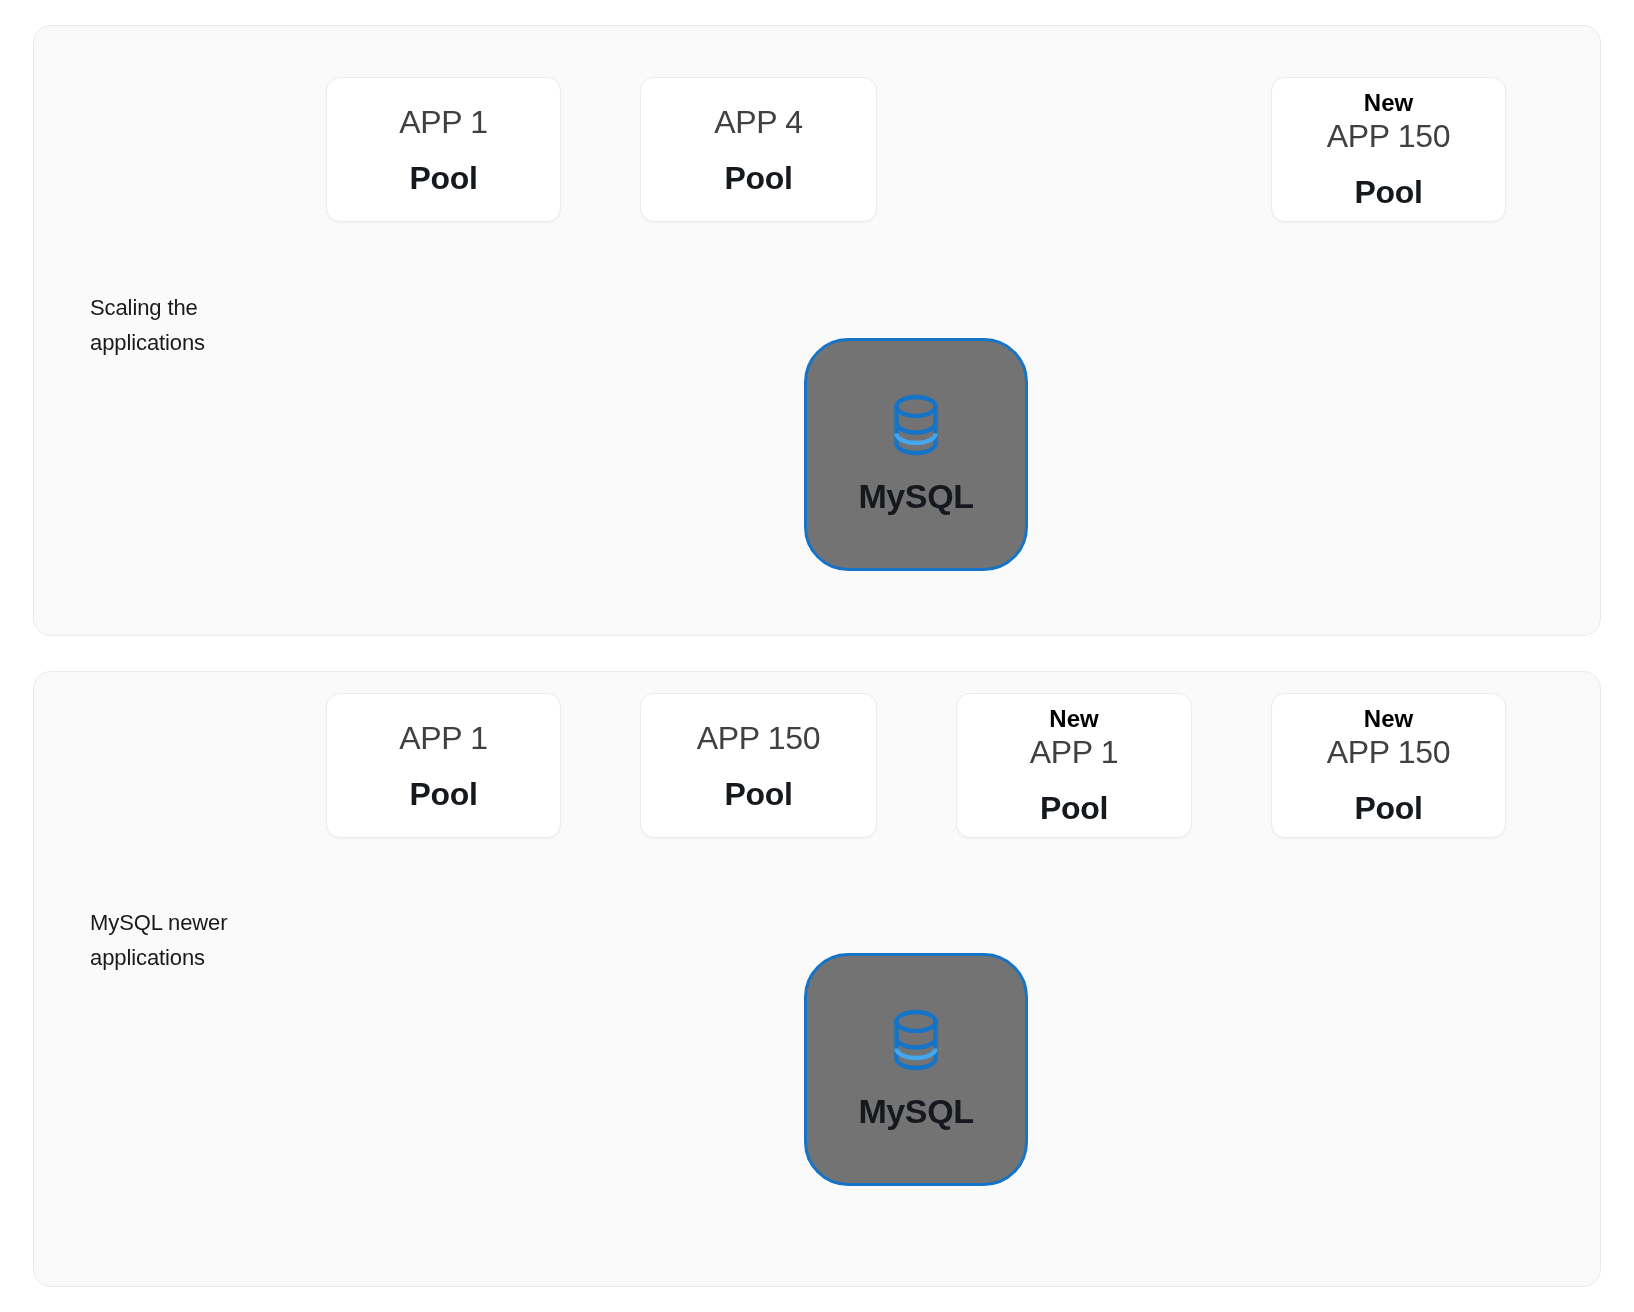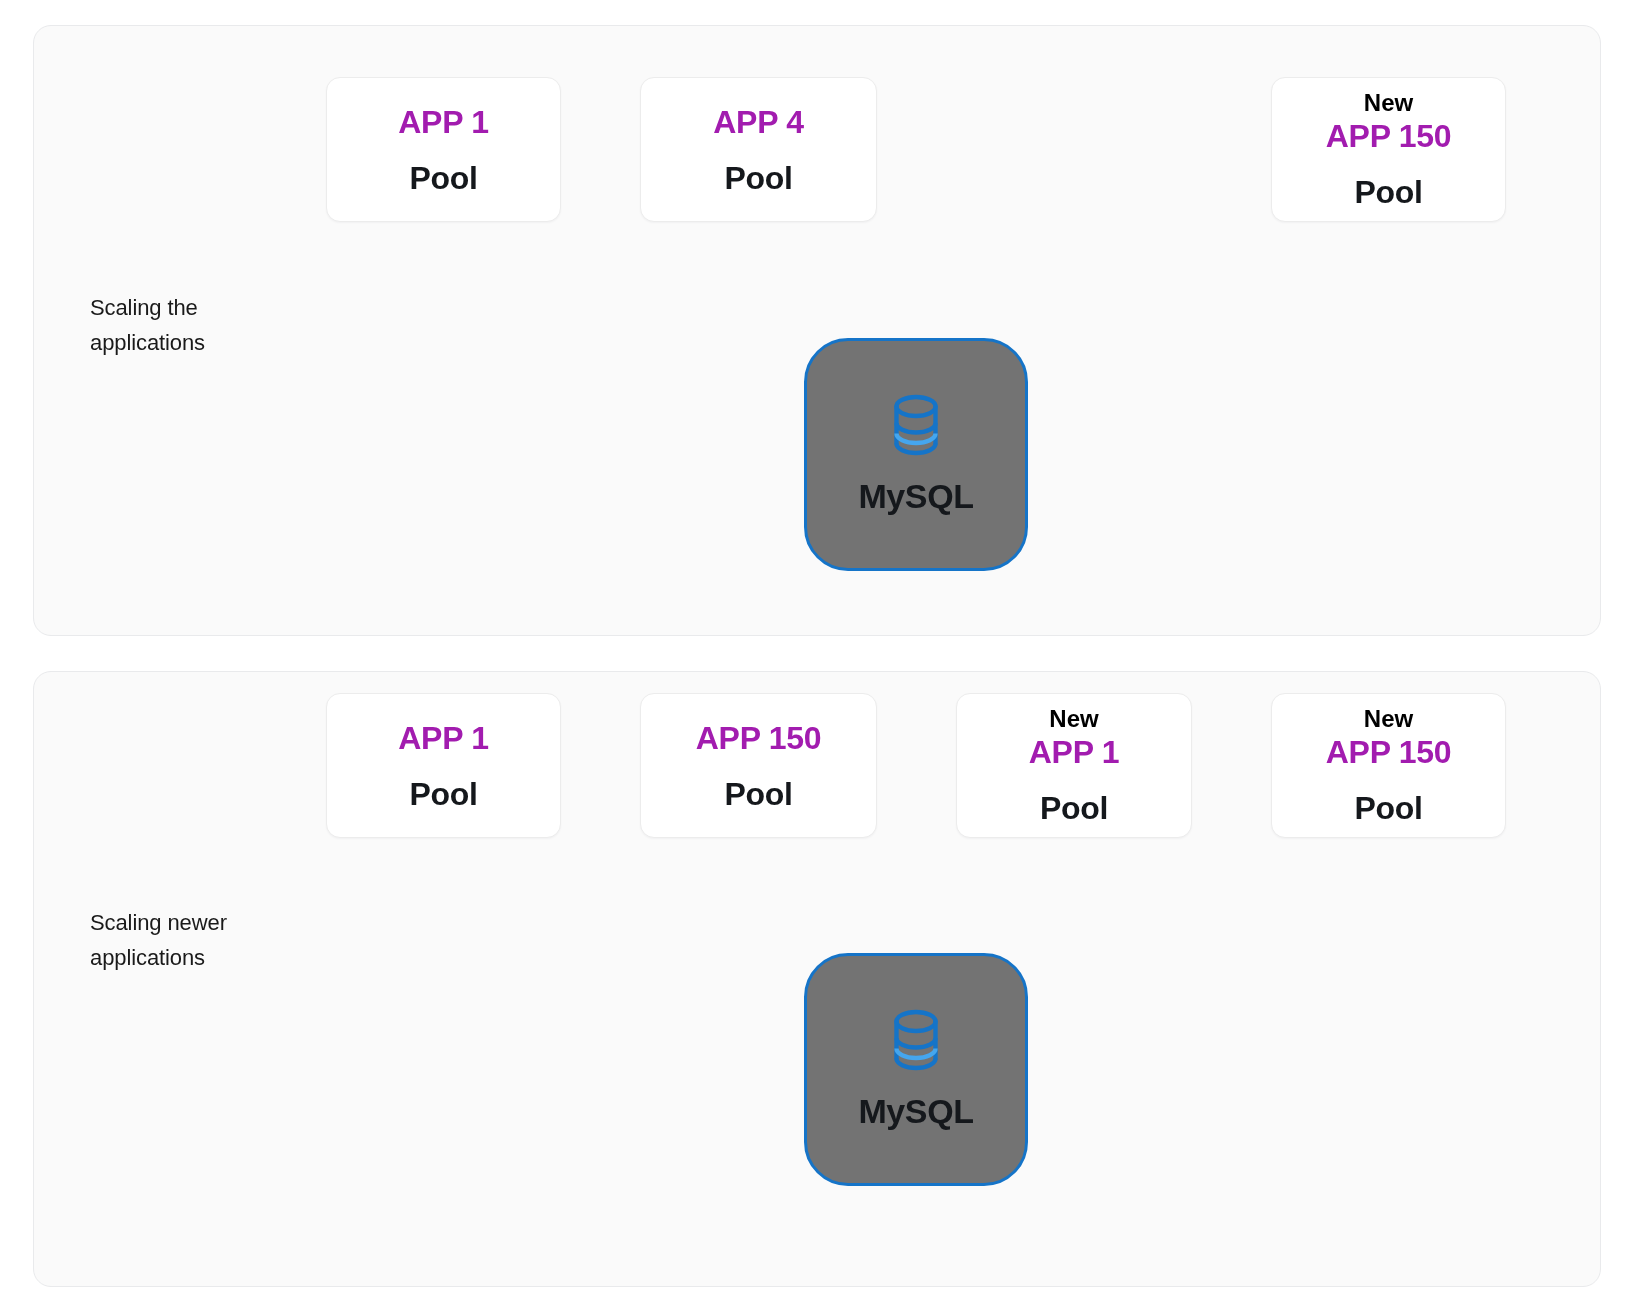--- a/index.html
+++ b/index.html
@@ -56,22 +56,22 @@
   }
   .app-box .badge-new {
     font-size: 24px;
     font-weight: 700;
     color: #000000;
     line-height: 30px;
     margin-bottom: 2px;
   }
   .app-box .app-title {
     font-size: 32px;
-    font-weight: 700;
-    color: #a21caf;
+    font-weight: 400;
+    color: #404040;
     line-height: 40px;
     text-align: center;
     letter-spacing: -0.3px;
   }
   .app-box .app-sub {
     font-size: 32px;
     font-weight: 700;
     color: #15181c;
     line-height: 40px;
     text-align: center;
@@ -187,21 +187,21 @@
         <path d="M9.5,50.5 A19.5,9.5 0 0 0 48.5,50.5" stroke="#1574c8" stroke-width="4.4" fill="none"></path>
         <path d="M9.5,30 A19.5,9.5 0 0 0 48.5,30" stroke="#1574c8" stroke-width="4.4" fill="none"></path>
         <path d="M9.5,40.5 A19.5,9.5 0 0 0 48.5,40.5" stroke="#45a6ee" stroke-width="4.4" fill="none"></path>
       </svg>
     </span>
     <div class="db-label">MySQL</div>
   </div>
 
   <div class="panel" id="panel-adding"></div>
 
-  <div class="panel-caption" style="left:90px; top:905px; width:280px;">Scaling newer
+  <div class="panel-caption" style="left:90px; top:905px; width:280px;">MySQL newer
 applications</div>
 
   <div class="app-box" style="left:326px; top:693px; width:235px; height:145px;">
     <div class="stack">
       <div class="app-title">APP 1</div>
       <div class="app-sub">Pool</div>
     </div>
   </div>
 
   <div class="app-box" style="left:640px; top:693px; width:237px; height:145px;">

